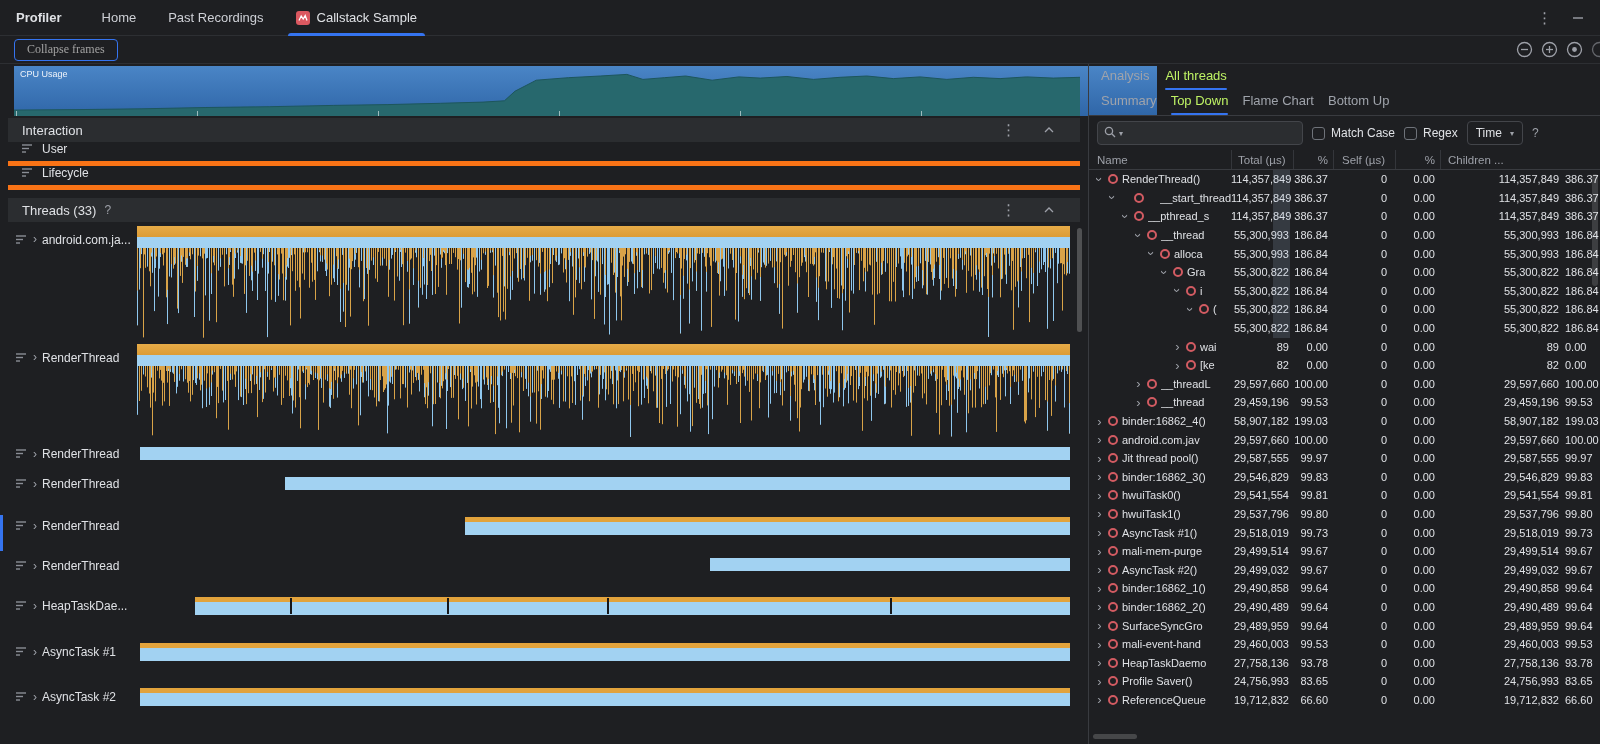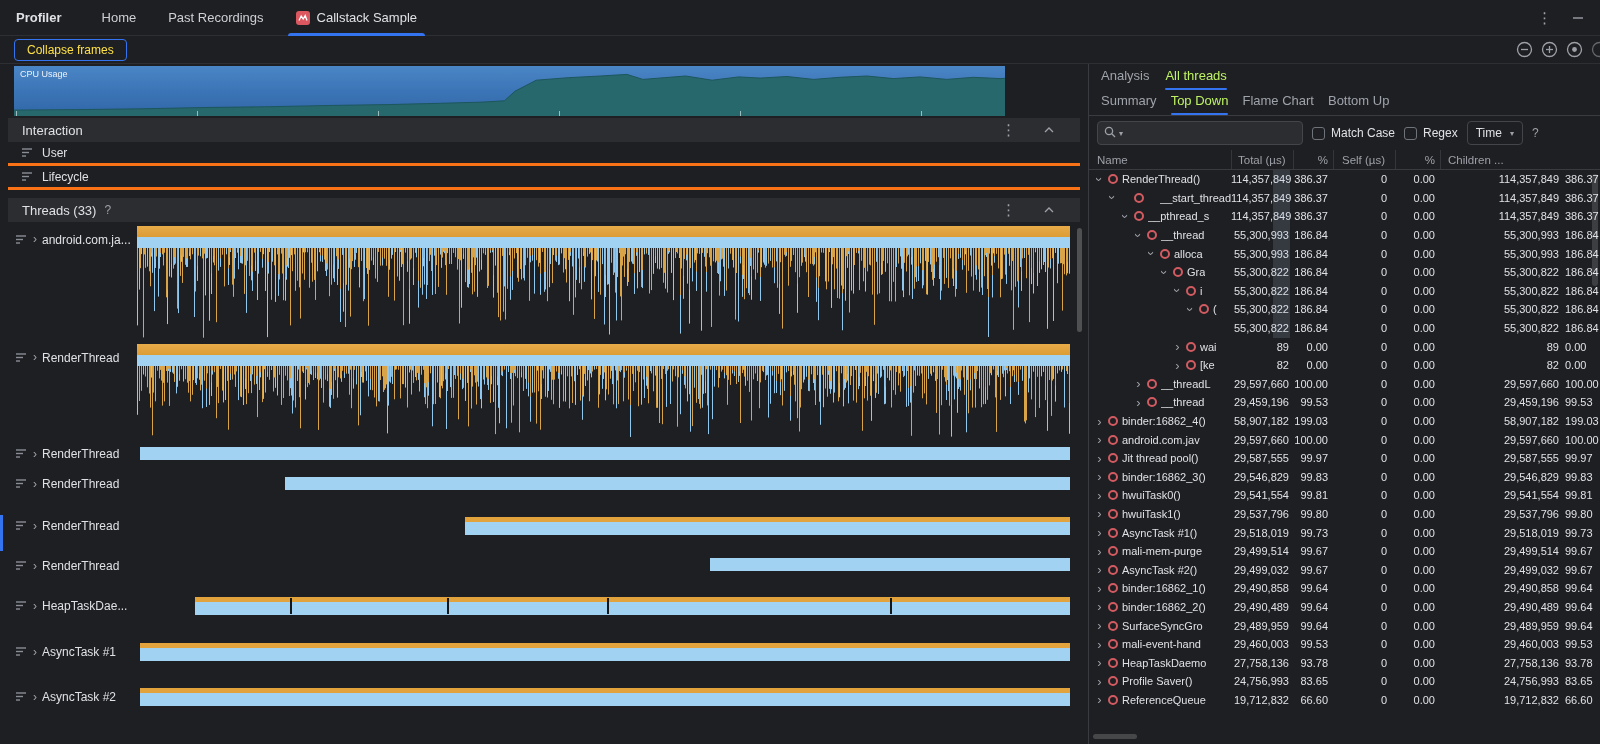--- a/index.html
+++ b/index.html
@@ -19,48 +19,48 @@
     height:3px;background:#3574f0;border-radius:3px 3px 0 0}
   .session-icon{display:inline-flex}
   .tb-right{margin-left:auto;display:flex;align-items:center;gap:20px;
     padding-right:16px;color:#9da0a8}
   .icon-btn{display:inline-flex;align-items:center;justify-content:center;font-size:15px;cursor:default}
 
   
   .toolbar{height:28px;display:flex;align-items:center;padding:0 4px 0 14px;
     border-bottom:1px solid #2d2f33}
   .collapse-btn{height:22px;padding:0 12px;border:1px solid #3574f0;border-radius:4px;
-    background:transparent;color:#fde047;font-size:12px;font-family:Liberation Sans, sans-serif}
+    background:transparent;color:#a3a3a3;font-size:12px;font-family:Liberation Serif, serif}
   .toolbar-right{margin-left:auto;display:flex;align-items:center;gap:8px;color:#9da0a8}
   .toolbar-right .half{margin-right:-12px;opacity:.55}
 
   
   .main{display:flex;height:680px}
   .left{width:1088px;position:relative}
   .right{width:512px;border-left:1px solid #393b40;position:relative;overflow:hidden}
 
   
-  .cpu{position:relative;margin:2px 0 0 14px;width:991px;height:50px;overflow:hidden;
+  .cpu{position:relative;margin:2px 0 0 14px;width:1143px;height:50px;overflow:hidden;
     background:linear-gradient(180deg,#4a85c6,#2f66a8)}
   .cpu-label{position:absolute;top:3px;left:6px;font-size:9px;color:#eef3fa;z-index:2}
   .cpu svg{position:absolute;left:0;bottom:0}
   .cpu-tick{position:absolute;bottom:4px;font-size:9px;color:#e4ebf5;z-index:2}
   .cpu-tick::before{content:"";position:absolute;left:-4px;top:-1px;width:1px;height:11px;
     background:rgba(255,255,255,.55)}
 
   
   .sec-hdr{margin-left:8px;width:1072px;height:24px;background:#2b2d30;display:flex;
     align-items:center;gap:8px;padding:0 26px 0 14px;font-size:13px}
   .sec-hdr.mt{margin-top:8px}
   .hdr-icons{margin-left:auto;display:flex;gap:28px;align-items:center;color:#9da0a8}
   .help-q{color:#9da0a8;font-size:12px}
 
   
-  .irow{margin-left:8px;width:1072px;height:24px;display:flex;align-items:center;gap:8px;
-    padding-left:14px;border-bottom:3px solid #f97316;font-size:12px}
+  .irow{margin-left:8px;width:1072px;height:24px;display:flex;gap:8px;
+    padding-left:14px;border-bottom:5px solid #f97316;font-size:12px}
 
   
   .trows{margin-left:8px;width:1072px}
   .thread-row{display:flex}
   .tlabel{width:129px;flex:none;display:flex;align-items:flex-start;gap:5px;
     padding:7px 0 0 8px;font-size:12px;white-space:nowrap;overflow:hidden}
   .thread-row.center .tlabel{align-items:center;padding-top:0;height:100%}
   .thread-row.center{align-items:center}
   .chev-sm{color:#9da0a8;font-size:12px;line-height:1}
   .ttrack{position:relative;width:933px;flex:none;height:100%}

